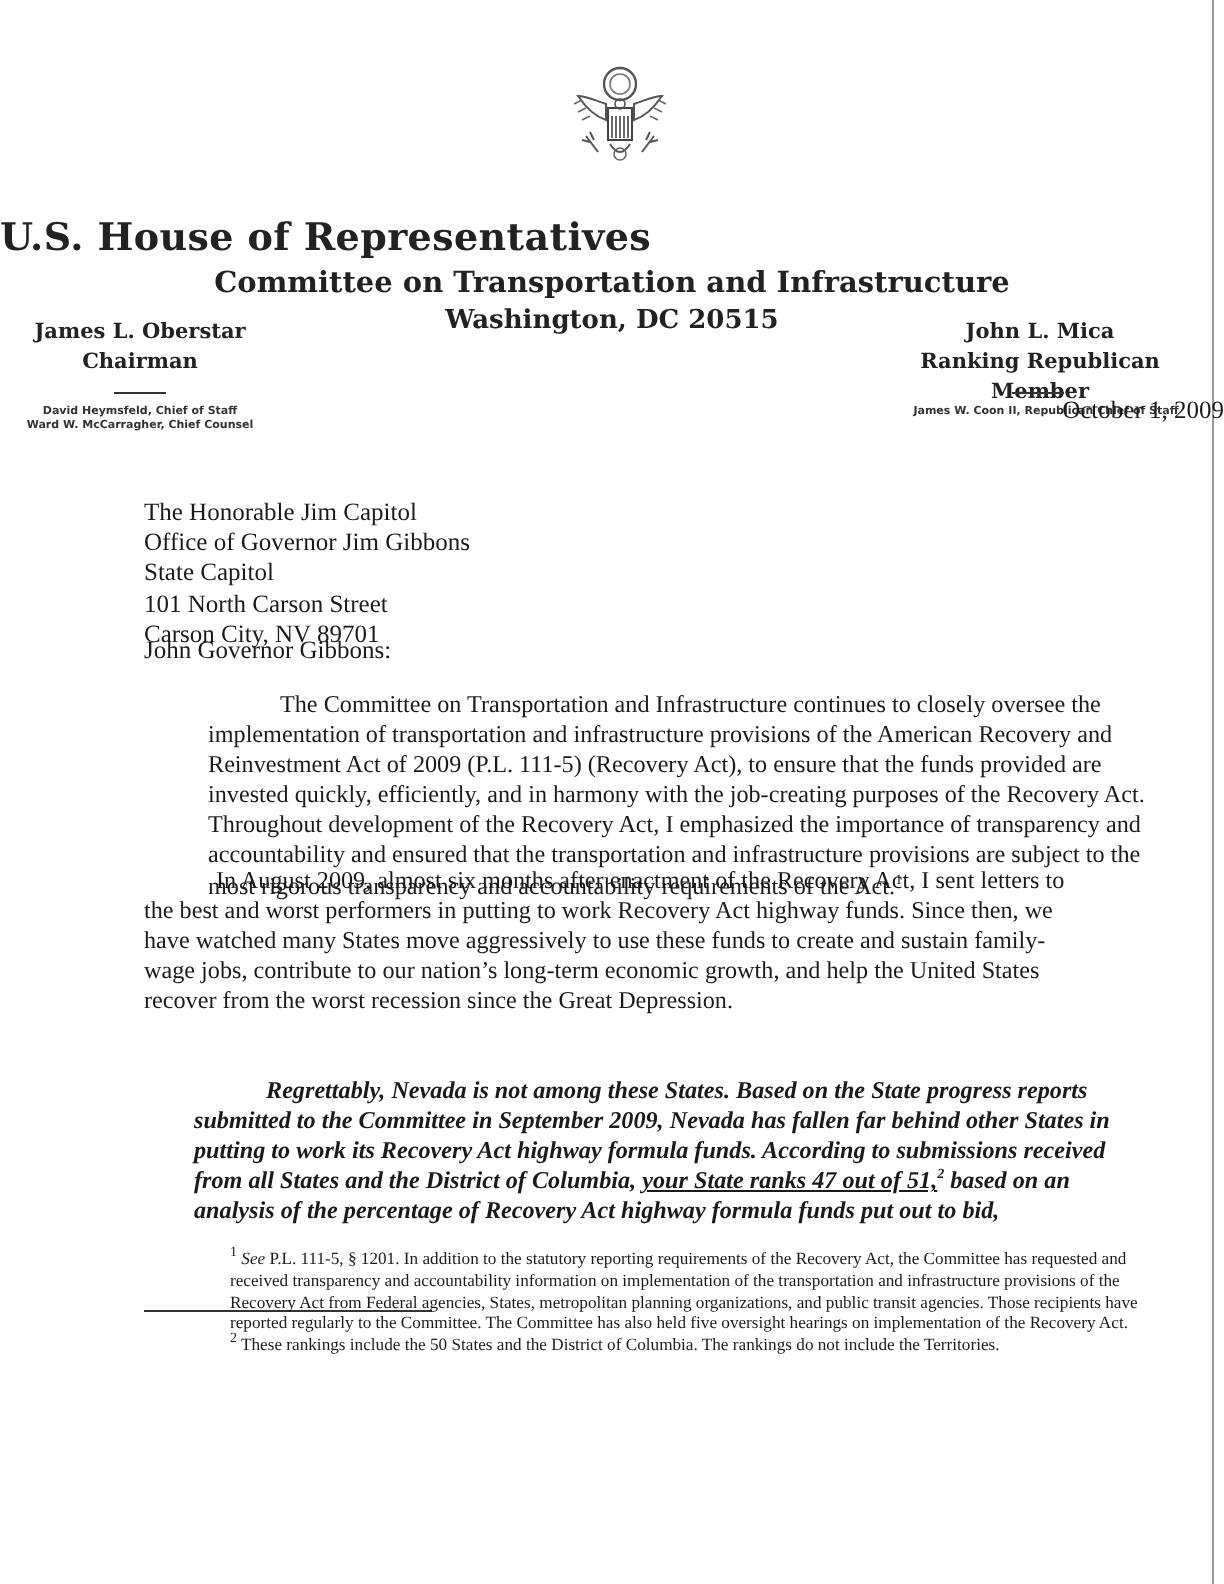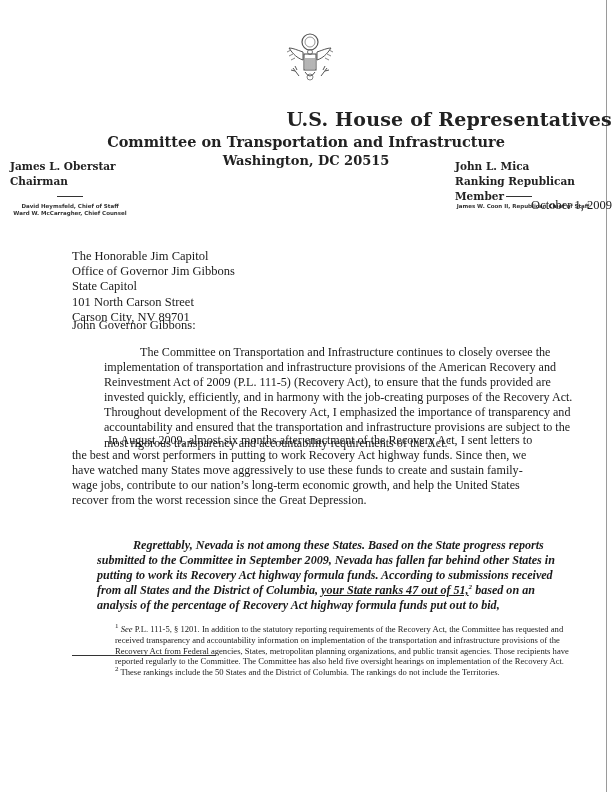--- a/index.html
+++ b/index.html
@@ -1,24 +1,24 @@
 <!DOCTYPE html>
 <html><head>
 <meta charset="utf-8">
 <style>
   html, body { margin: 0; padding: 0; background: #ffffff; }
   body { width: 612px; height: 792px; position: relative; overflow: hidden; color: #1a1a1a;
          font-family: "Liberation Serif", "DejaVu Serif", serif; }
   .edge-line { position: absolute; left: 606px; top: 0; width: 1px; height: 792px; background: #9a9a9a; }
   .seal { position: absolute; left: 281px; top: 30px; width: 58px; height: 58px; }
   .bl { font-family: "DejaVu Serif", "Liberation Serif", serif; font-weight: bold; color: #222; }
-  .h1 { position: absolute; top: 108px; left: 0; width: 612px; text-align: right; font-size: 19px; letter-spacing: 0.2px; }
+  .h1 { position: absolute; top: 108px; left: 0; width: 612px; text-align: left; font-size: 19px; letter-spacing: 0.2px; }
   .h2 { position: absolute; top: 133px; left: 0; width: 612px; text-align: center; font-size: 14.5px; }
   .h3 { position: absolute; top: 153px; left: 0; width: 612px; text-align: center; font-size: 13px; }
-  .member { position: absolute; text-align: left; font-size: 10.5px; line-height: 15px; }
+  .member { position: absolute; text-align: center; font-size: 10.5px; line-height: 15px; }
   .member.left { left: 10px; top: 159px; width: 120px; }
   .member.right { left: 455px; top: 159px; width: 130px; }
   .rule-small { position: absolute; height: 1px; background: #333; width: 26px; }
   .staff { position: absolute; font-size: 5.5px; line-height: 7px; text-align: center; color: #333; font-family: "DejaVu Sans", sans-serif; font-weight: bold; }
   .date { position: absolute; top: 198px; left: 0; width: 612px; text-align: right; font-size: 12.5px; }
   .addr { position: absolute; left: 72px; top: 249px; font-size: 12.5px; line-height: 15.2px; }
   .salutation { position: absolute; left: 72px; top: 318px; font-size: 12.5px; }
   .para { position: absolute; left: 72px; width: 470px; font-size: 12.1px; line-height: 15.1px; text-align: left; }
   .para .indent { display: inline-block; width: 36px; }
   .p1 { top: 345px; margin-left: 32px; }

